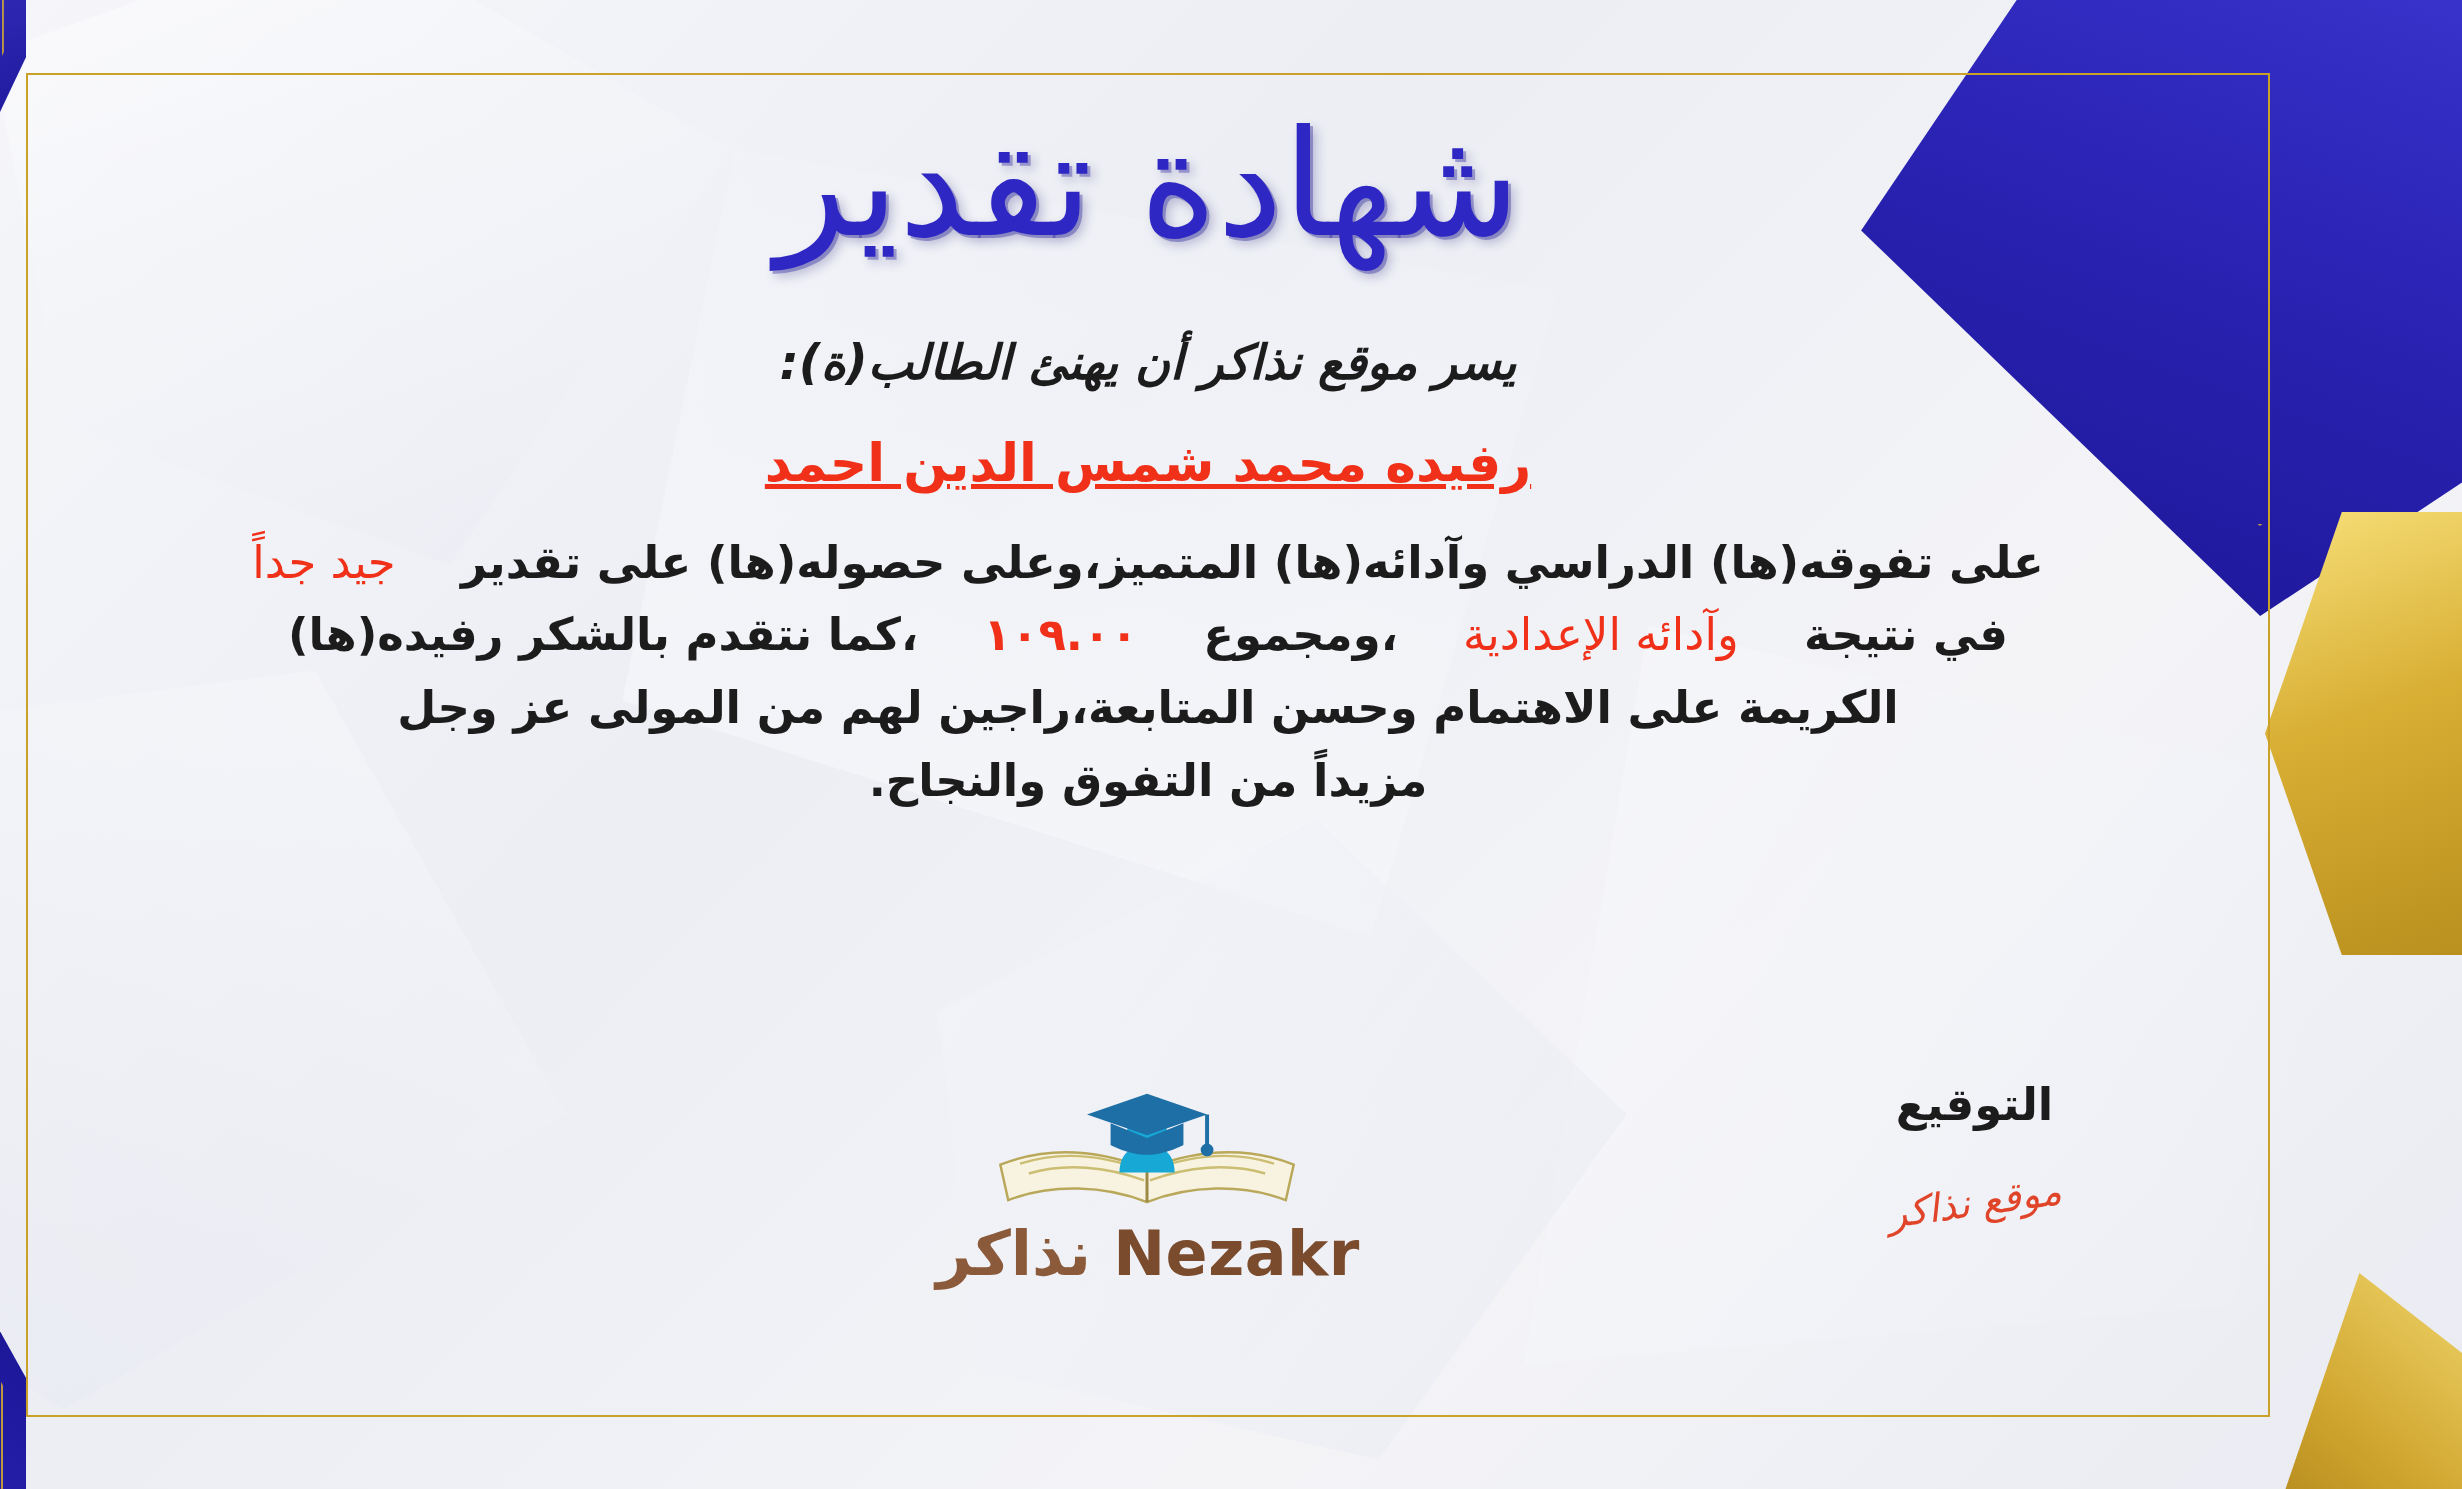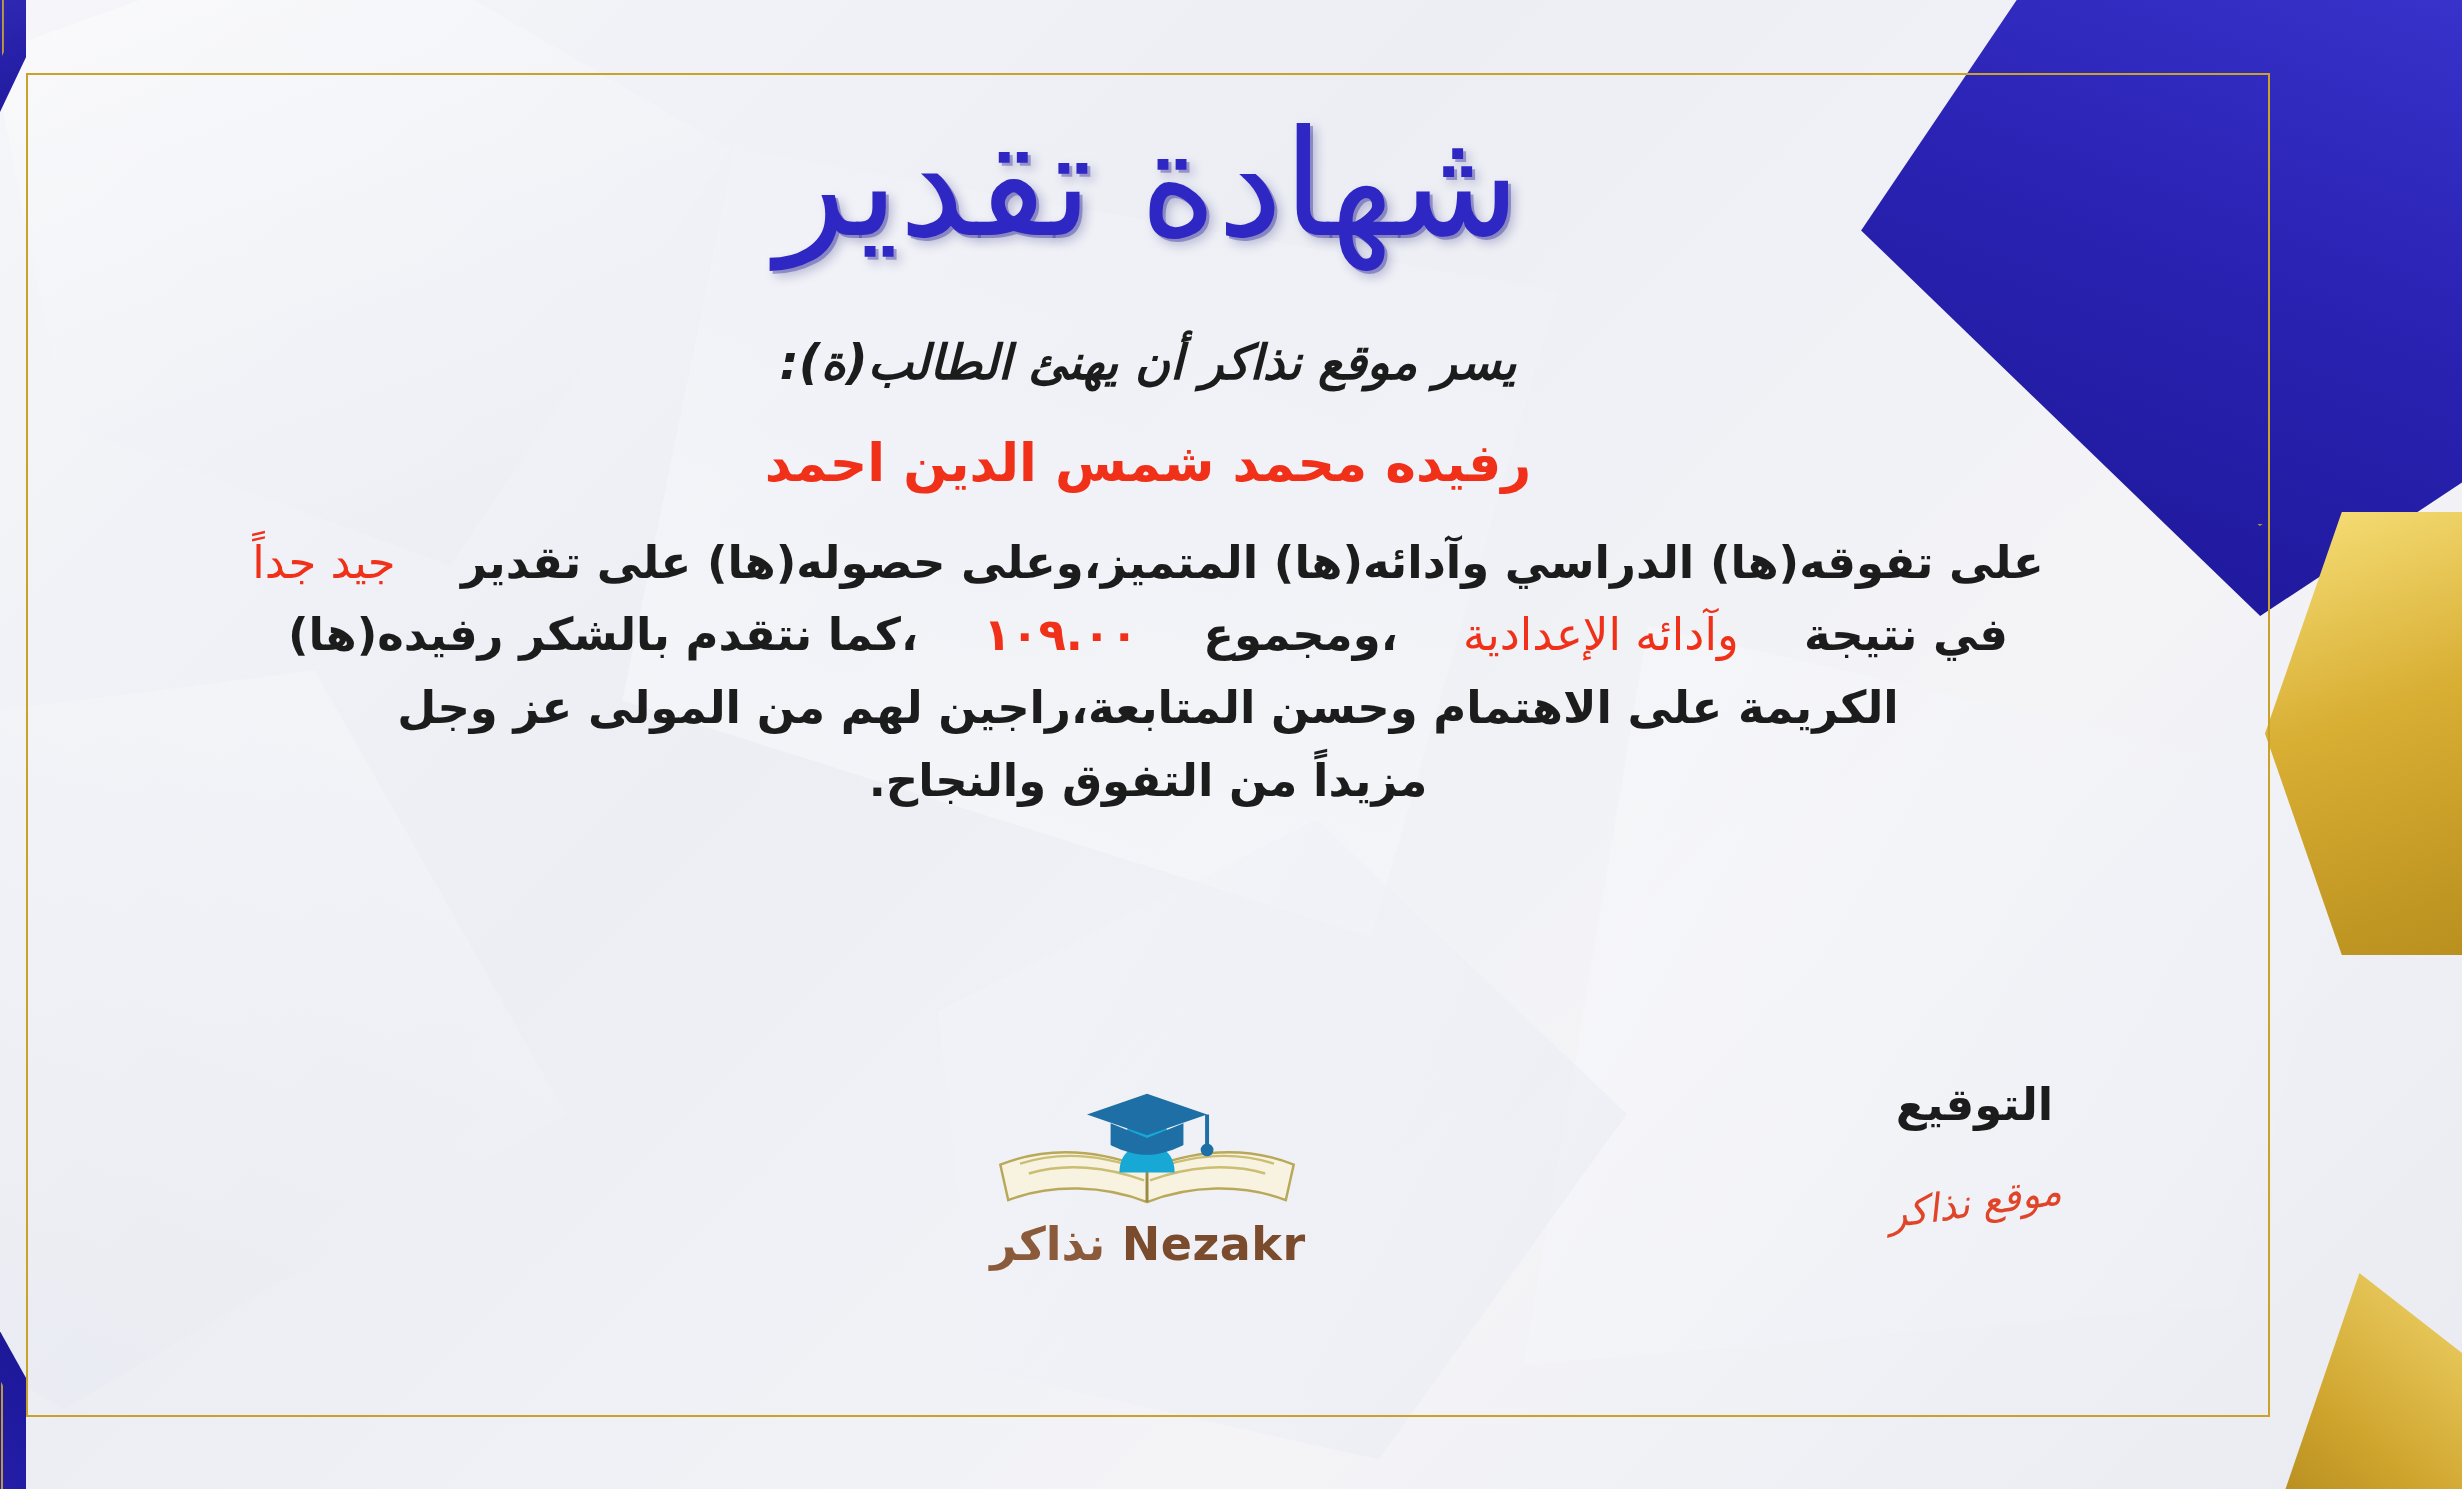--- a/index.html
+++ b/index.html
@@ -195,20 +195,21 @@
 
   .intro {
     margin-top: 59px;
   }
 
   .student-name {
     margin-top: 35px;
     font-size: 52px;
     font-weight: bold;
     color: #f03018;
+    text-decoration: underline;
   }
 
   .body-text {
     margin-top: 34px;
     font-size: 45px;
     line-height: 1.62;
     color: #1c1c1c;
     font-weight: 600;
     max-width: 2118px;
     margin-left: auto;
@@ -263,21 +264,21 @@
     text-align: center;
   }
   .logo-mark {
     position: relative;
     width: 315px;
     height: 138px;
     margin: 0 auto;
   }
   .logo-text {
     margin-top: 3px;
-    font-size: 46px;
+    font-size: 62px;
     font-weight: bold;
     color: #8a5a3a;
     letter-spacing: 0.5px;
   }
   .logo-text .lat {
     color: #7a4b2c;
   }
 </style>
 </head>
 <body>

